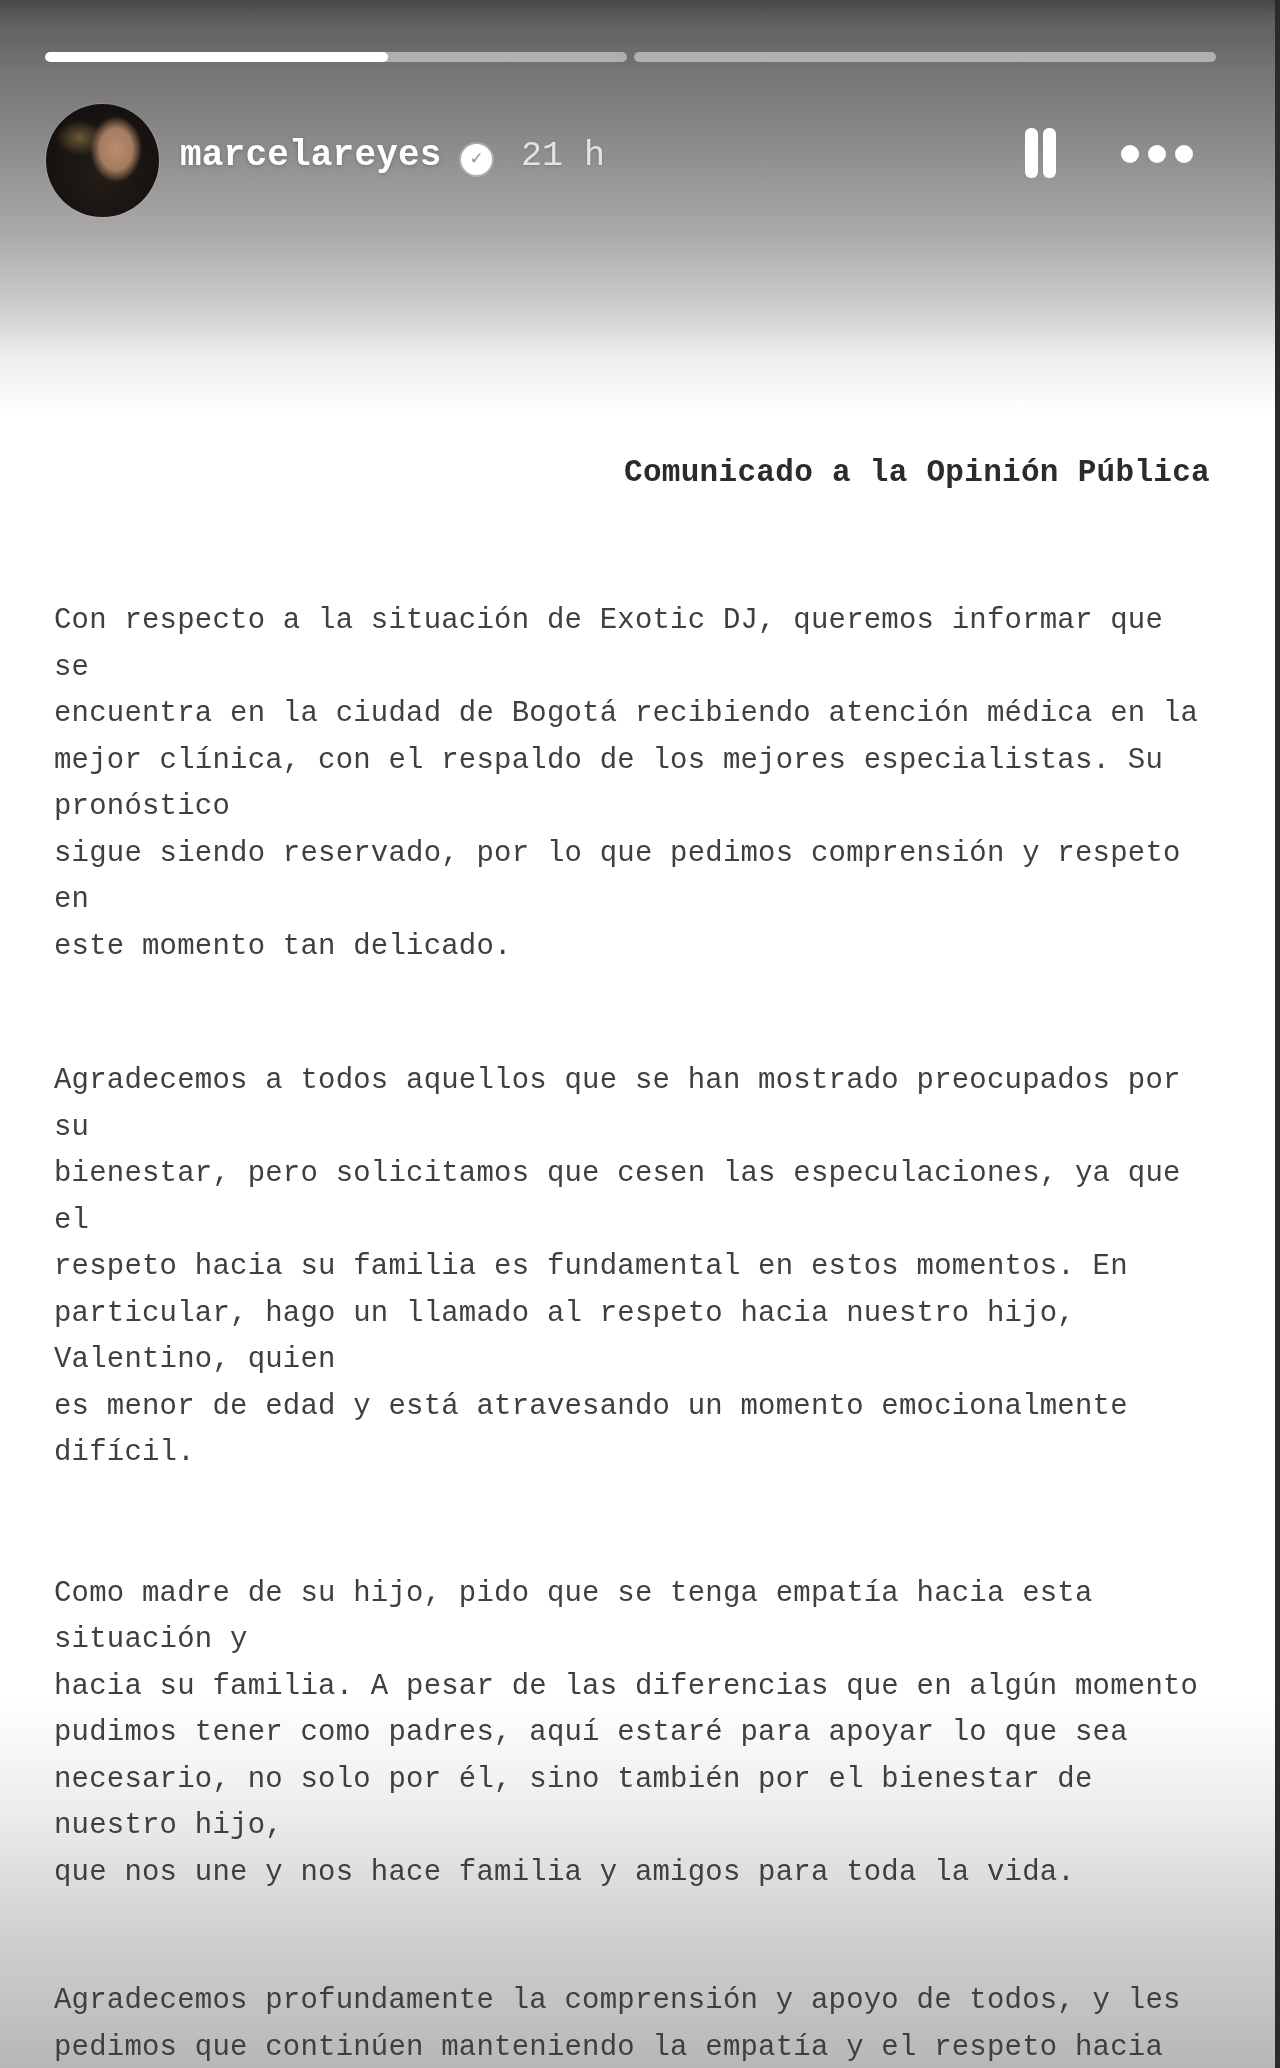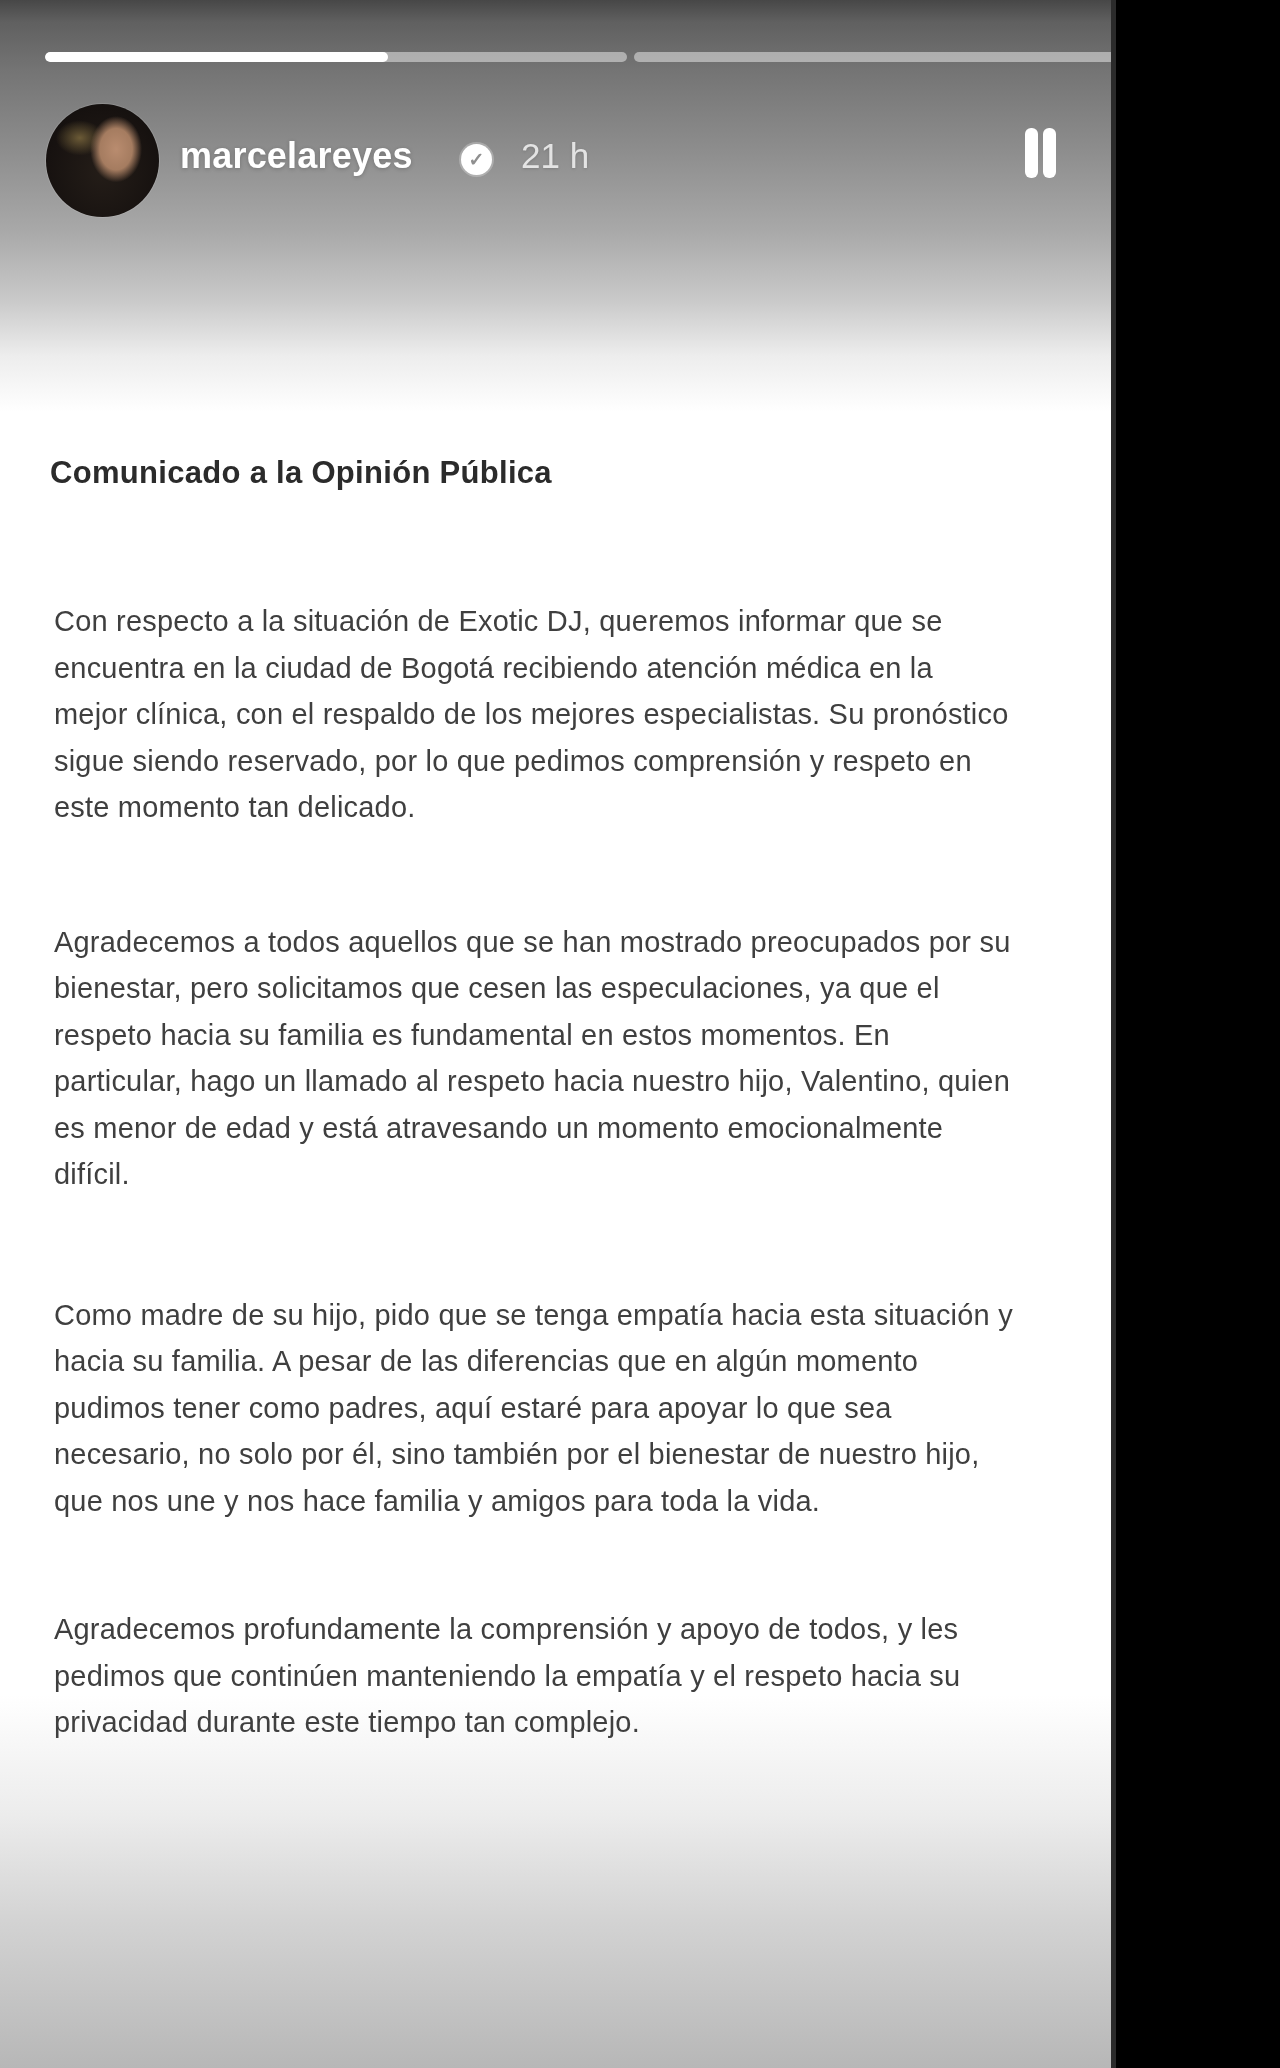--- a/index.html
+++ b/index.html
@@ -1,20 +1,20 @@
 <!DOCTYPE html>
 <html><head>
 <meta charset="utf-8">
 <style>
   html,body{margin:0;padding:0;background:#000;}
   .stage{
     position:relative;
-    width:1116px;height:2068px;
+    width:1280px;height:2068px;
     overflow:hidden;
-    font-family:Liberation Sans, sans-serif;
+    font-family:Liberation Mono, monospace;
     background:linear-gradient(180deg,
       #474747 0px,
       #606060 22px,
       #747474 70px,
       #8d8d8d 150px,
       #a9a9a9 232px,
       #c9c9c9 300px,
       #ededed 356px,
       #ffffff 412px,
       #ffffff 1695px,
@@ -84,21 +84,21 @@
   .dot{
     width:18px;height:18px;border-radius:50%;background:#ffffff;
   }
   
   .doc{
     position:absolute;left:50px;top:452px;width:1160px;
     color:#3f3f3f;
   }
   .doc-title{
     font-size:31px;line-height:42px;font-weight:bold;color:#2b2b2b;
-    text-align:left;letter-spacing:.3px;
+    text-align:right;letter-spacing:.3px;
     margin:0 0 104px 0;
   }
   .doc p{
     margin:4px;
     font-size:29px;line-height:46.5px;letter-spacing:.2px;
     white-space:pre-line;
   }
   .p1{margin-bottom:88px !important;}
   .p2{margin-bottom:94px !important;}
   .p3{margin-bottom:82px !important;}

